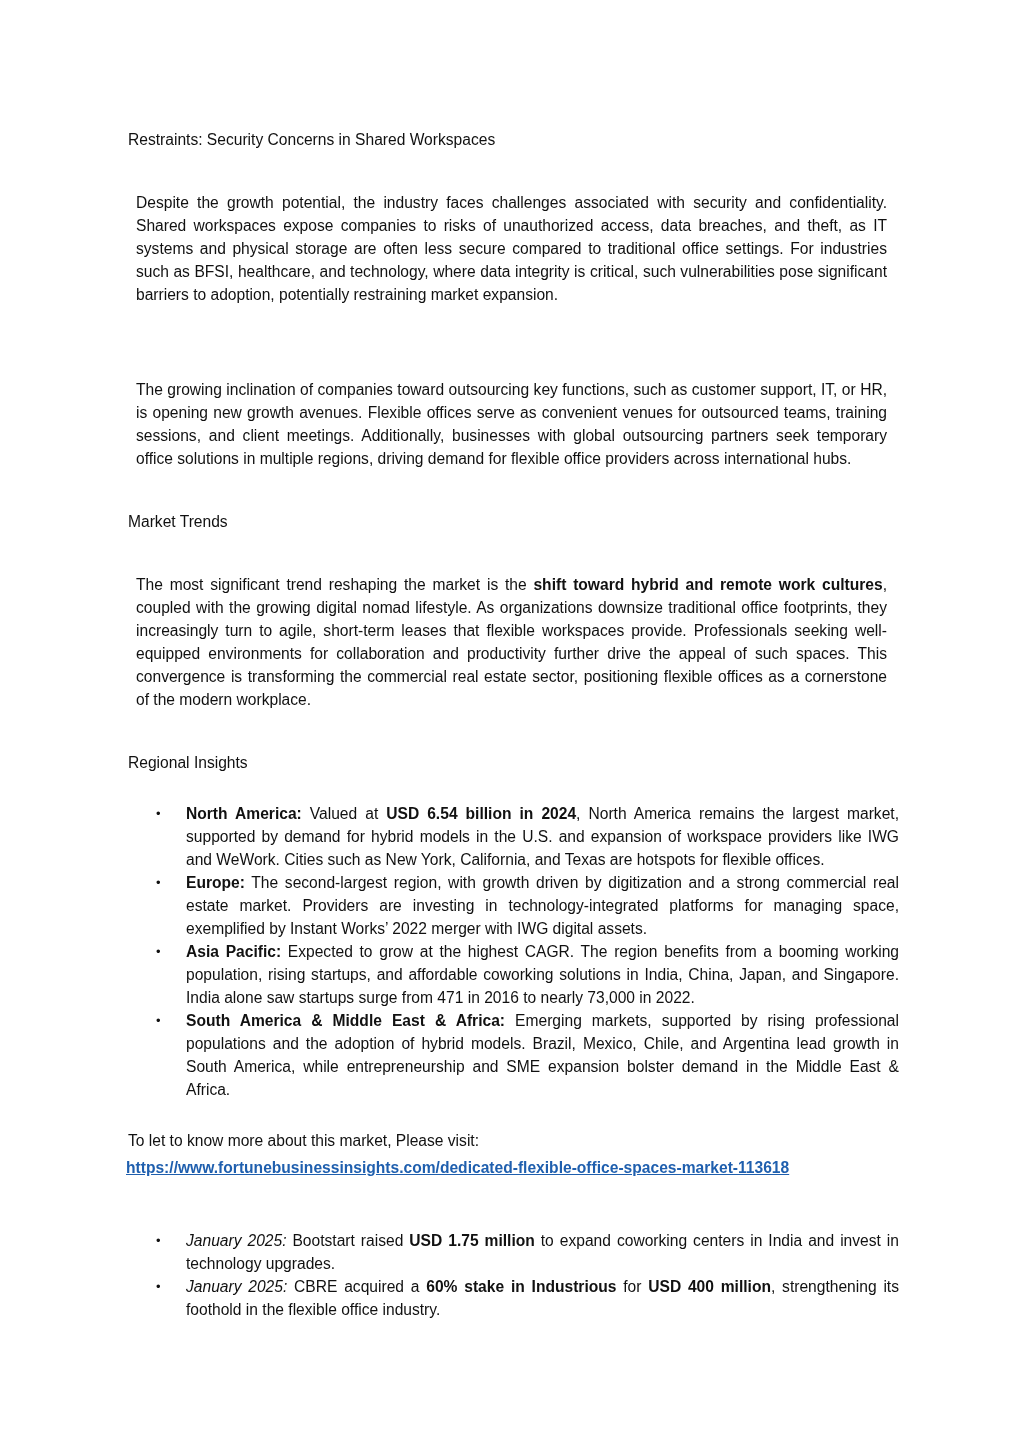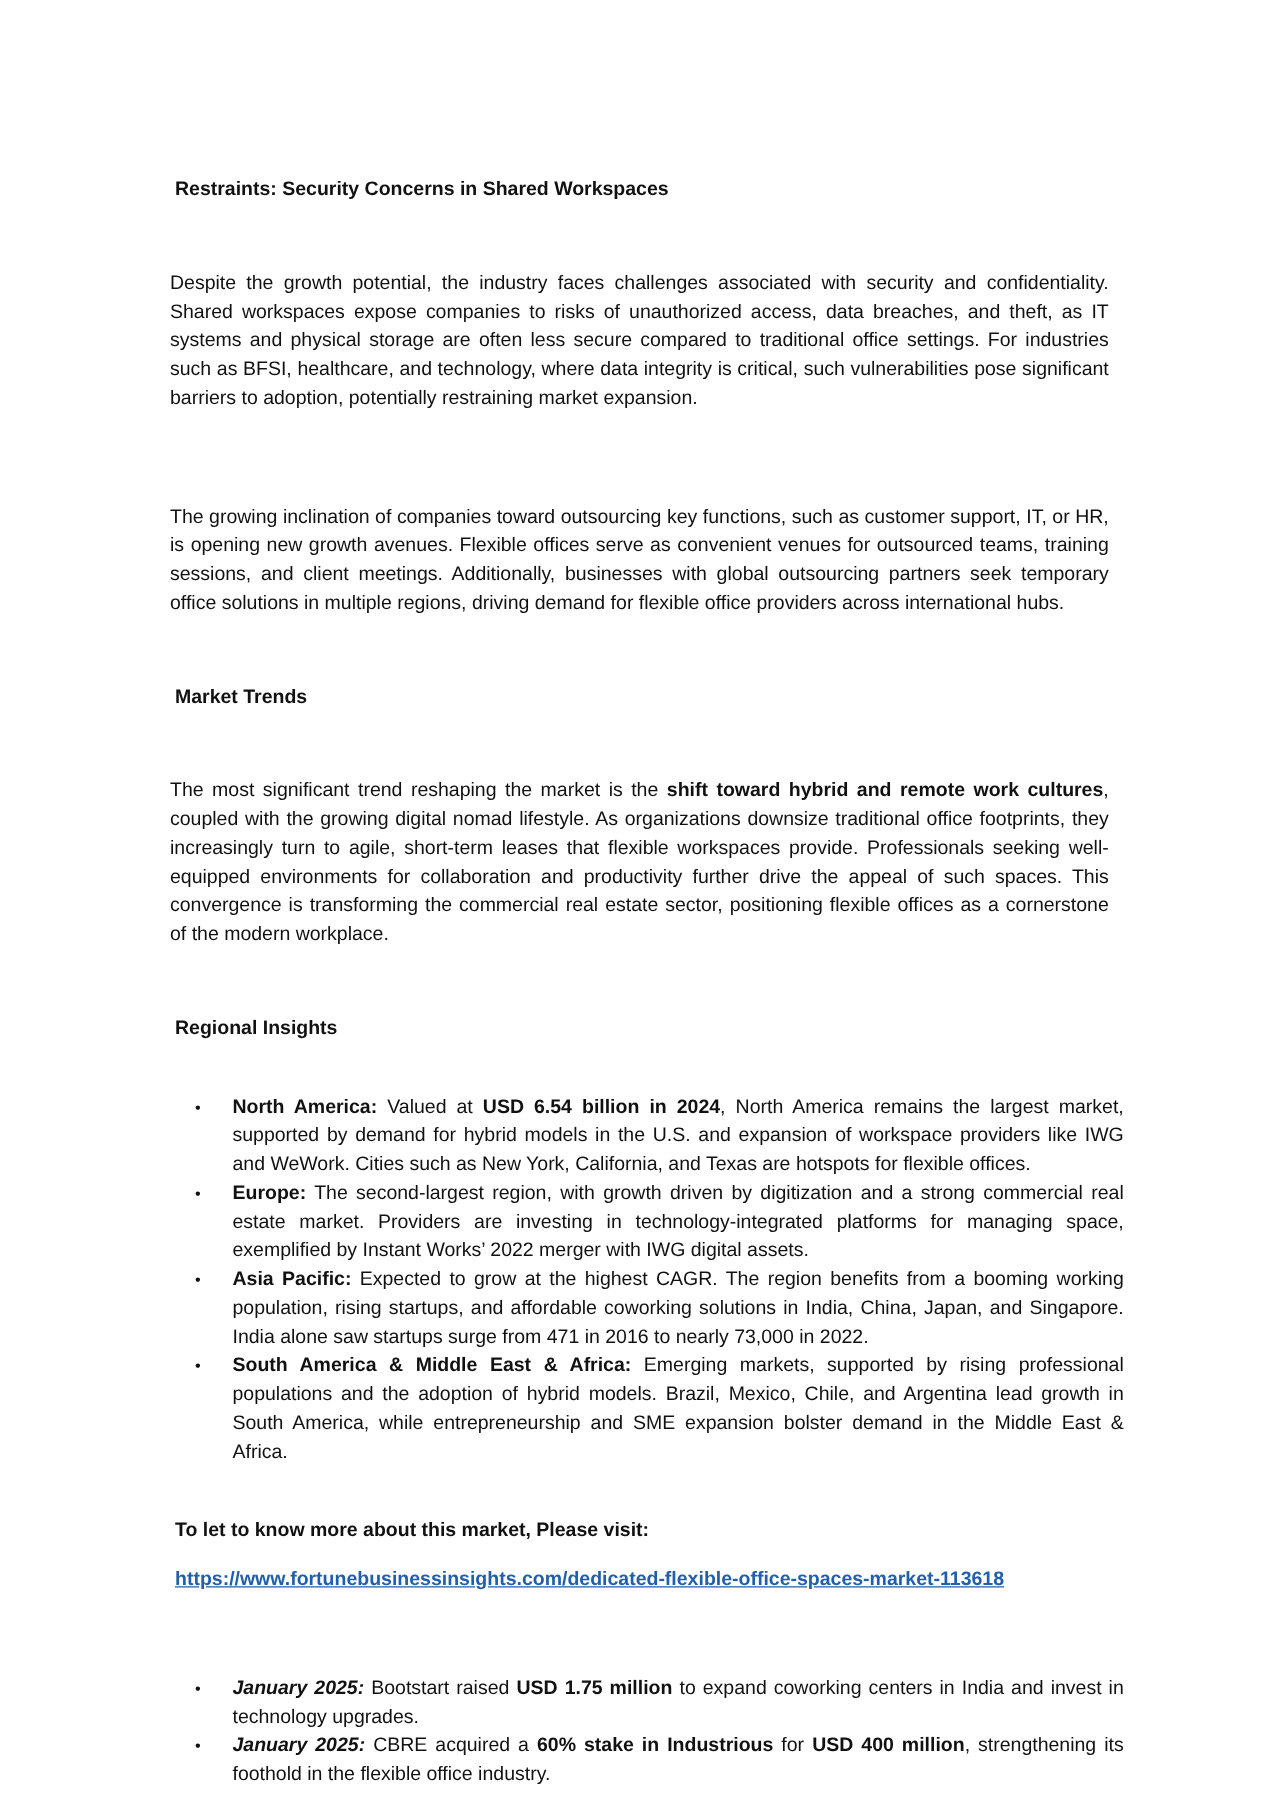--- a/index.html
+++ b/index.html
@@ -5,32 +5,32 @@
   html, body { margin: 0; padding: 0; background: #ffffff; }
   body {
     width: 1023px; height: 1447px; position: relative; overflow: hidden;
     font-family: "Liberation Sans", "DejaVu Sans", sans-serif;
     color: #111111;
   }
   .page {
     position: absolute; left: 124px; top: 124px; width: 775px;
     font-size: 15.6px; line-height: 23px;
   }
-  .heading { font-weight: bold; margin: 16px; }
+  .heading { font-weight: normal; margin: 4px; }
   .para { margin: 12px; text-align: justify; }
   .gap-h { height: 24px; }
   ul.bullets { list-style: none; margin: 0; padding: 0; }
   ul.bullets li {
     position: relative; padding-left: 62px; text-align: justify;
   }
   ul.bullets li .dot {
     position: absolute; left: 32px; top: 0; font-size: 13px;
   }
   b, .strong { font-weight: bold; }
-  .italic { font-style: italic; font-weight: bold; }
+  .italic { font-style: italic; }
   a.link { color: #1f5fae; text-decoration: underline; font-weight: bold; }
 </style>
 </head>
 <body>
 
 <div class="page">
 
   <p class="heading">Restraints: Security Concerns in Shared Workspaces</p>
   <div class="gap-h"></div>
   <p class="para">Despite the growth potential, the industry faces challenges associated with security and confidentiality. Shared workspaces expose companies to risks of unauthorized access, data breaches, and theft, as IT systems and physical storage are often less secure compared to traditional office settings. For industries such as BFSI, healthcare, and technology, where data integrity is critical, such vulnerabilities pose significant barriers to adoption, potentially restraining market expansion.</p>
@@ -61,21 +61,21 @@
       <b>Asia Pacific:</b><span> Expected to grow at the highest CAGR. The region benefits from a booming working population, rising startups, and affordable coworking solutions in India, China, Japan, and Singapore. India alone saw startups surge from 471 in 2016 to nearly 73,000 in 2022.</span>
     </li>
     <li>
       <span class="dot">•</span>
       <b>South America &amp; Middle East &amp; Africa:</b><span> Emerging markets, supported by rising professional populations and the adoption of hybrid models. Brazil, Mexico, Chile, and Argentina lead growth in South America, while entrepreneurship and SME expansion bolster demand in the Middle East &amp; Africa.</span>
     </li>
   </ul>
   <div class="gap-h"></div>
 
   <p class="heading">To let to know more about this market, Please visit:</p>
-  <p class="para" style="margin:16px"><a class="link">https://www.fortunebusinessinsights.com/dedicated-flexible-office-spaces-market-113618</a></p>
+  <p class="para" style="margin:2px"><a class="link">https://www.fortunebusinessinsights.com/dedicated-flexible-office-spaces-market-113618</a></p>
   <div class="gap-h"></div>
 
   <div class="gap-h"></div>
   <ul class="bullets">
     <li>
       <span class="dot">•</span>
       <span class="italic">January 2025:</span><span> Bootstart raised </span><b>USD 1.75 million</b><span> to expand coworking centers in India and invest in technology upgrades.</span>
     </li>
     <li>
       <span class="dot">•</span>

